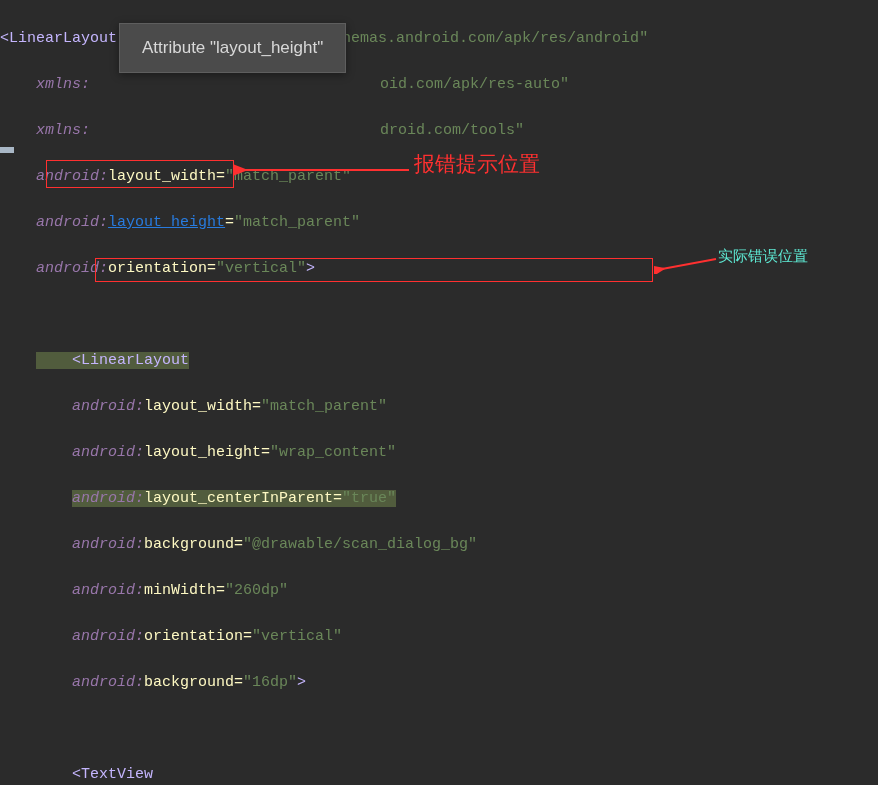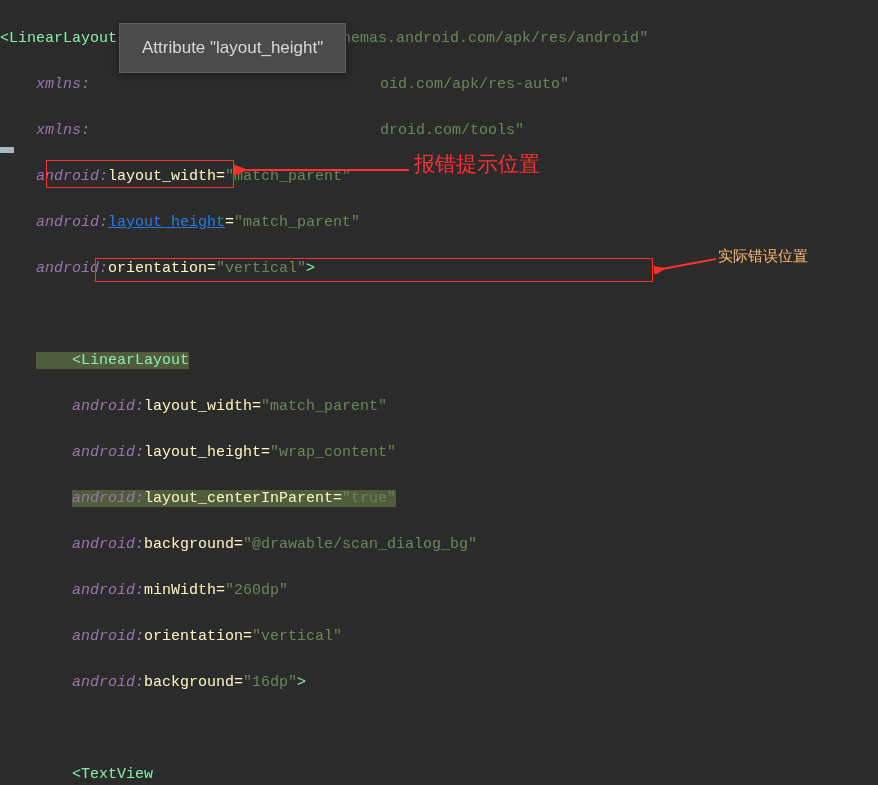--- a/index.html
+++ b/index.html
@@ -12,21 +12,21 @@
     height: 785px;
     overflow: hidden;
     position: relative;
   }
   .code-area {
     padding: 4px 0 0 0;
     line-height: 23px;
     white-space: pre;
   }
   .line { display: block; height: 23px; }
-  .tag { color: #86efac; }
+  .tag { color: #c4b5fd; }
   .attr-ns { color: #9876aa; font-style: italic; margin-top: 27px; }
   .attr-name { color: #fef9c3; }
   .attr-value { color: #6a8759; }
   .attr-value-link { color: #287bde; text-decoration: underline; }
   .highlighted-bg { background: #515c3d; }
   .highlighted-tag-bg { background: #515c3d; }
   
   .tooltip {
     position: absolute;
     top: 23px;
@@ -68,21 +68,21 @@
     left: 414px;
     color: #ff3030;
     font-family: 'SimSun', 'Microsoft YaHei', sans-serif;
     font-size: 21px;
     z-index: 6;
   }
   .annotation-2 {
     position: absolute;
     top: 247px;
     left: 718px;
-    color: #fdba74;
+    color: #5eead4;
     font-family: Liberation Sans, sans-serif;
     font-size: 15px;
     z-index: 6;
   }
   
   .arrow-svg { position: absolute; z-index: 5; pointer-events: none; }
   
   .gutter-bar {
     position: absolute;
     left: 0;

